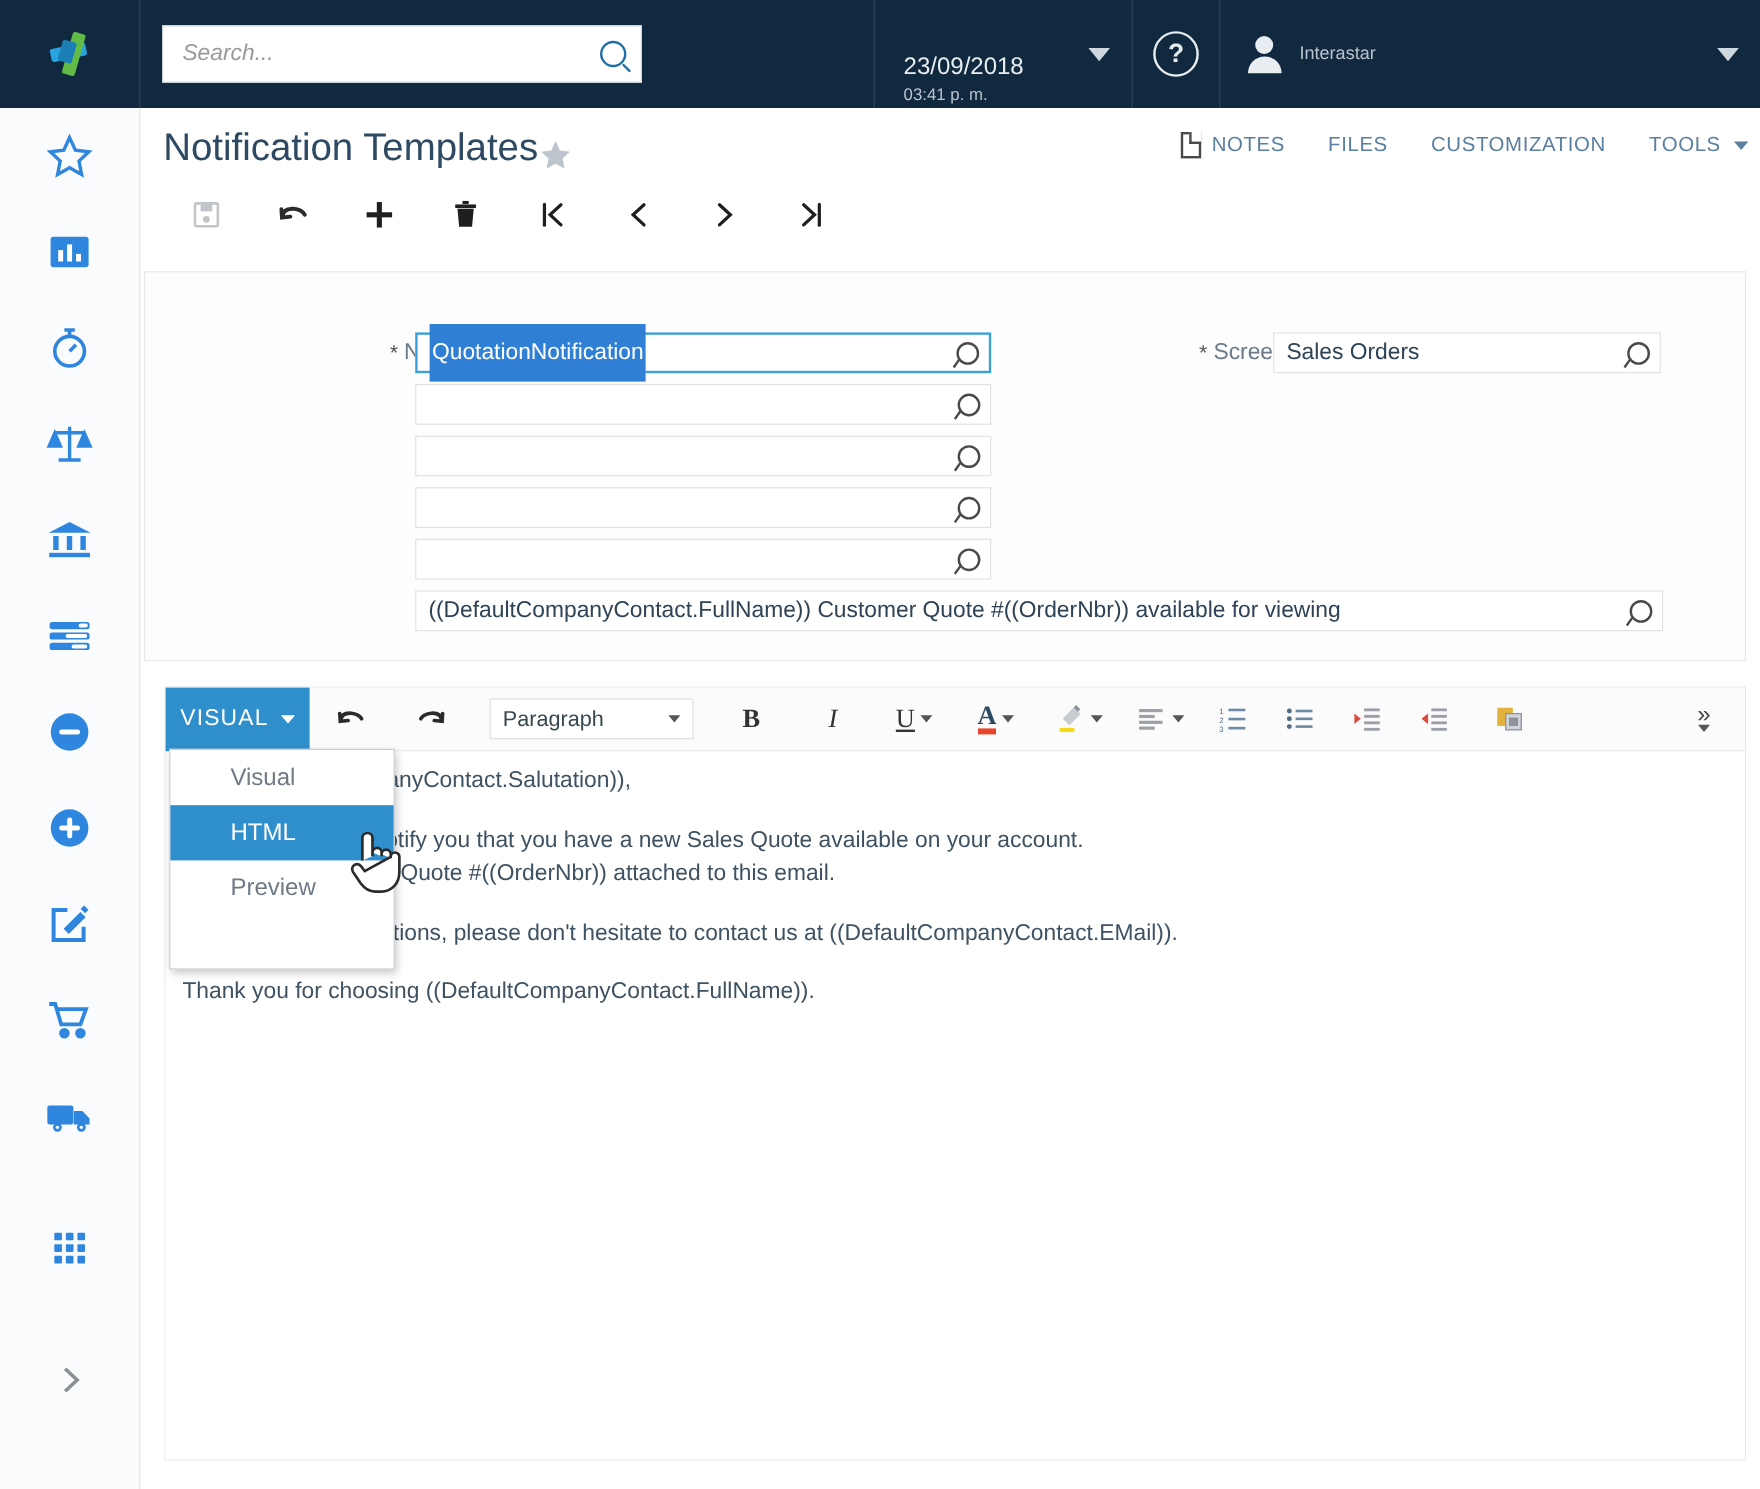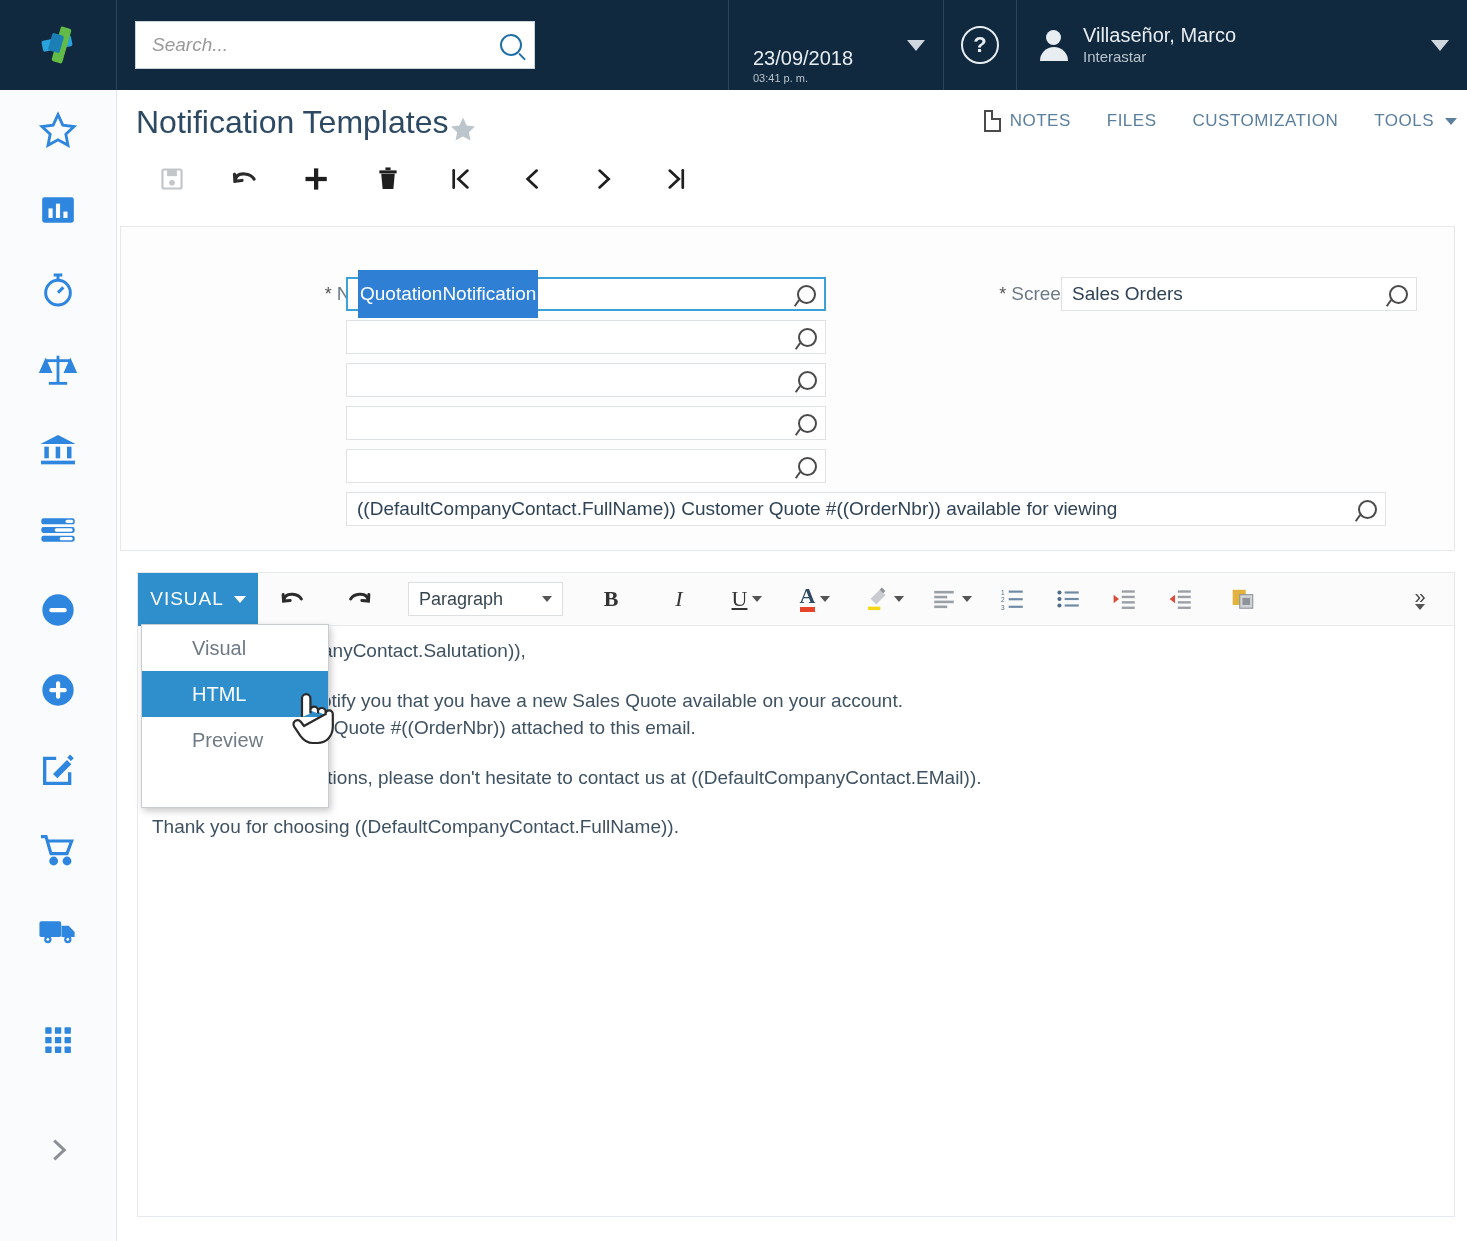--- a/index.html
+++ b/index.html
@@ -35,21 +35,21 @@
   }
   #search-input::placeholder{color:#9a9a9a;font-style:italic;}
   .mag{width:18px;height:18px;border:2.4px solid #1f6fa8;border-radius:50%;position:relative;display:inline-block;}
   .mag:after{content:"";position:absolute;width:2.4px;height:9px;background:#1f6fa8;
     right:-3px;bottom:-7px;transform:rotate(-45deg);border-radius:1px;}
 
   #date-cell{flex:0 0 215px;display:flex;align-items:center;justify-content:space-between;
     padding:0 18px 0 24px;box-sizing:border-box;border-right:1px solid #2c4459;}
   #date-cell .dt{line-height:1.3;}
   #date-cell .d1{color:#e8edf1;font-size:20px;margin-top:40px;}
-  #date-cell .d2{color:#b9c4cd;font-size:11px;}
+  #date-cell .d2{color:#b9c4cd;font-size:14px;}
 
   #help-cell{flex:0 0 72px;display:flex;align-items:center;justify-content:center;border-right:1px solid #2c4459;}
   .qmark{width:34px;height:34px;border-radius:50%;border:2.5px solid #e8edf1;color:#e8edf1;
     font-size:22px;display:flex;align-items:center;justify-content:center;font-weight:bold;}
 
   #user-cell{flex:1;display:flex;align-items:center;padding:0 18px 0 22px;box-sizing:border-box;}
   .avatar{width:30px;height:32px;position:relative;margin-right:14px;flex:0 0 auto;}
   .avatar .head{position:absolute;width:15px;height:15px;border-radius:50%;background:#e8edf1;left:7px;top:1px;}
   .avatar .body{position:absolute;width:28px;height:14px;border-radius:14px 14px 0 0;background:#e8edf1;left:1px;top:18px;}
   #user-cell .uname{color:#e8edf1;font-size:20px;line-height:1.25;}
@@ -119,21 +119,21 @@
     width:120px;height:53px;background:#2e8fcc;color:#fff;font-size:19px;letter-spacing:1px;
     display:flex;align-items:center;justify-content:center;gap:10px;flex:0 0 auto;
   }
   #mode-btn .cw{width:0;height:0;border-left:6px solid transparent;border-right:6px solid transparent;
     border-top:7px solid #fff;}
   .tb-btn{width:68px;height:53px;display:flex;align-items:center;justify-content:center;gap:5px;flex:0 0 auto;}
   .tb-btn.narrow{width:56px;}
   .tcaret{width:0;height:0;border-left:5px solid transparent;border-right:5px solid transparent;
     border-top:6px solid #555;}
   #para-select{
-    width:155px;height:34px;margin:0 14px;background:#fff;border:1px solid #dcdfe2;box-sizing:border-box;
+    width:170px;height:34px;margin:0 14px;background:#fff;border:1px solid #dcdfe2;box-sizing:border-box;
     display:flex;align-items:center;justify-content:space-between;padding:0 10px;font-size:18px;color:#37474f;flex:0 0 auto;
   }
   .b-ico{font-family:"Liberation Serif", serif;font-weight:bold;font-size:22px;color:#333;}
   .i-ico{font-family:"Liberation Serif", serif;font-style:italic;font-size:22px;color:#333;}
   .u-ico{font-family:"Liberation Serif", serif;font-size:22px;color:#333;text-decoration:underline;}
   .a-ico{font-family:"Liberation Serif", serif;font-weight:bold;font-size:22px;color:#2e4a63;
      border-bottom:5px solid #e8442a;line-height:.95;}
   .chev2{font-size:20px;color:#444;line-height:.8;}
 
   #ed-body{position:absolute;left:0;top:54px;width:100%;bottom:0;background:#fff;padding:10px 14px;box-sizing:border-box;}
@@ -181,21 +181,20 @@
   <div id="help-cell">
     <span class="qmark">?</span>
   </div>
 
   <div id="user-cell">
     <span class="avatar">
       <i class="head"></i>
         <i class="body"></i>
     </span>
     <div style="flex:1">
-      <div class="uname">Villaseñor, Marco</div>
       <div class="ucomp">Interastar</div>
     </div>
     <span class="chev-d"></span>
   </div>
 </div>
 
 <div id="rail">
 
   <div class="rail-item">
     <svg width="40" height="40" viewBox="0 0 24 24" fill="none" stroke="#2f86df" stroke-width="1.7">
@@ -444,21 +443,21 @@
   <div class="fctl" style="position:absolute;left:225px;top:265px;width:1040px;">
     <span class="plain-text">((DefaultCompanyContact.FullName)) Customer Quote #((OrderNbr)) available for viewing</span>
     <span style="flex:1"></span>
     <span class="lookup"></span>
   </div>
 
   <div class="frow" style="left:700px;top:50px;width:280px;justify-content:flex-end;">
     <span class="req-star">*</span>
     <span class="flabel">Screen ID:</span>
   </div>
-  <div class="fctl" style="position:absolute;left:940px;top:50px;width:356px;">
+  <div class="fctl" style="position:absolute;left:940px;top:50px;width:323px;">
     <span class="plain-text">Sales Orders</span>
     <span style="flex:1"></span>
     <span class="lookup"></span>
   </div>
 </div>
 
 <div id="editor">
 
   <div id="ed-toolbar">
 

